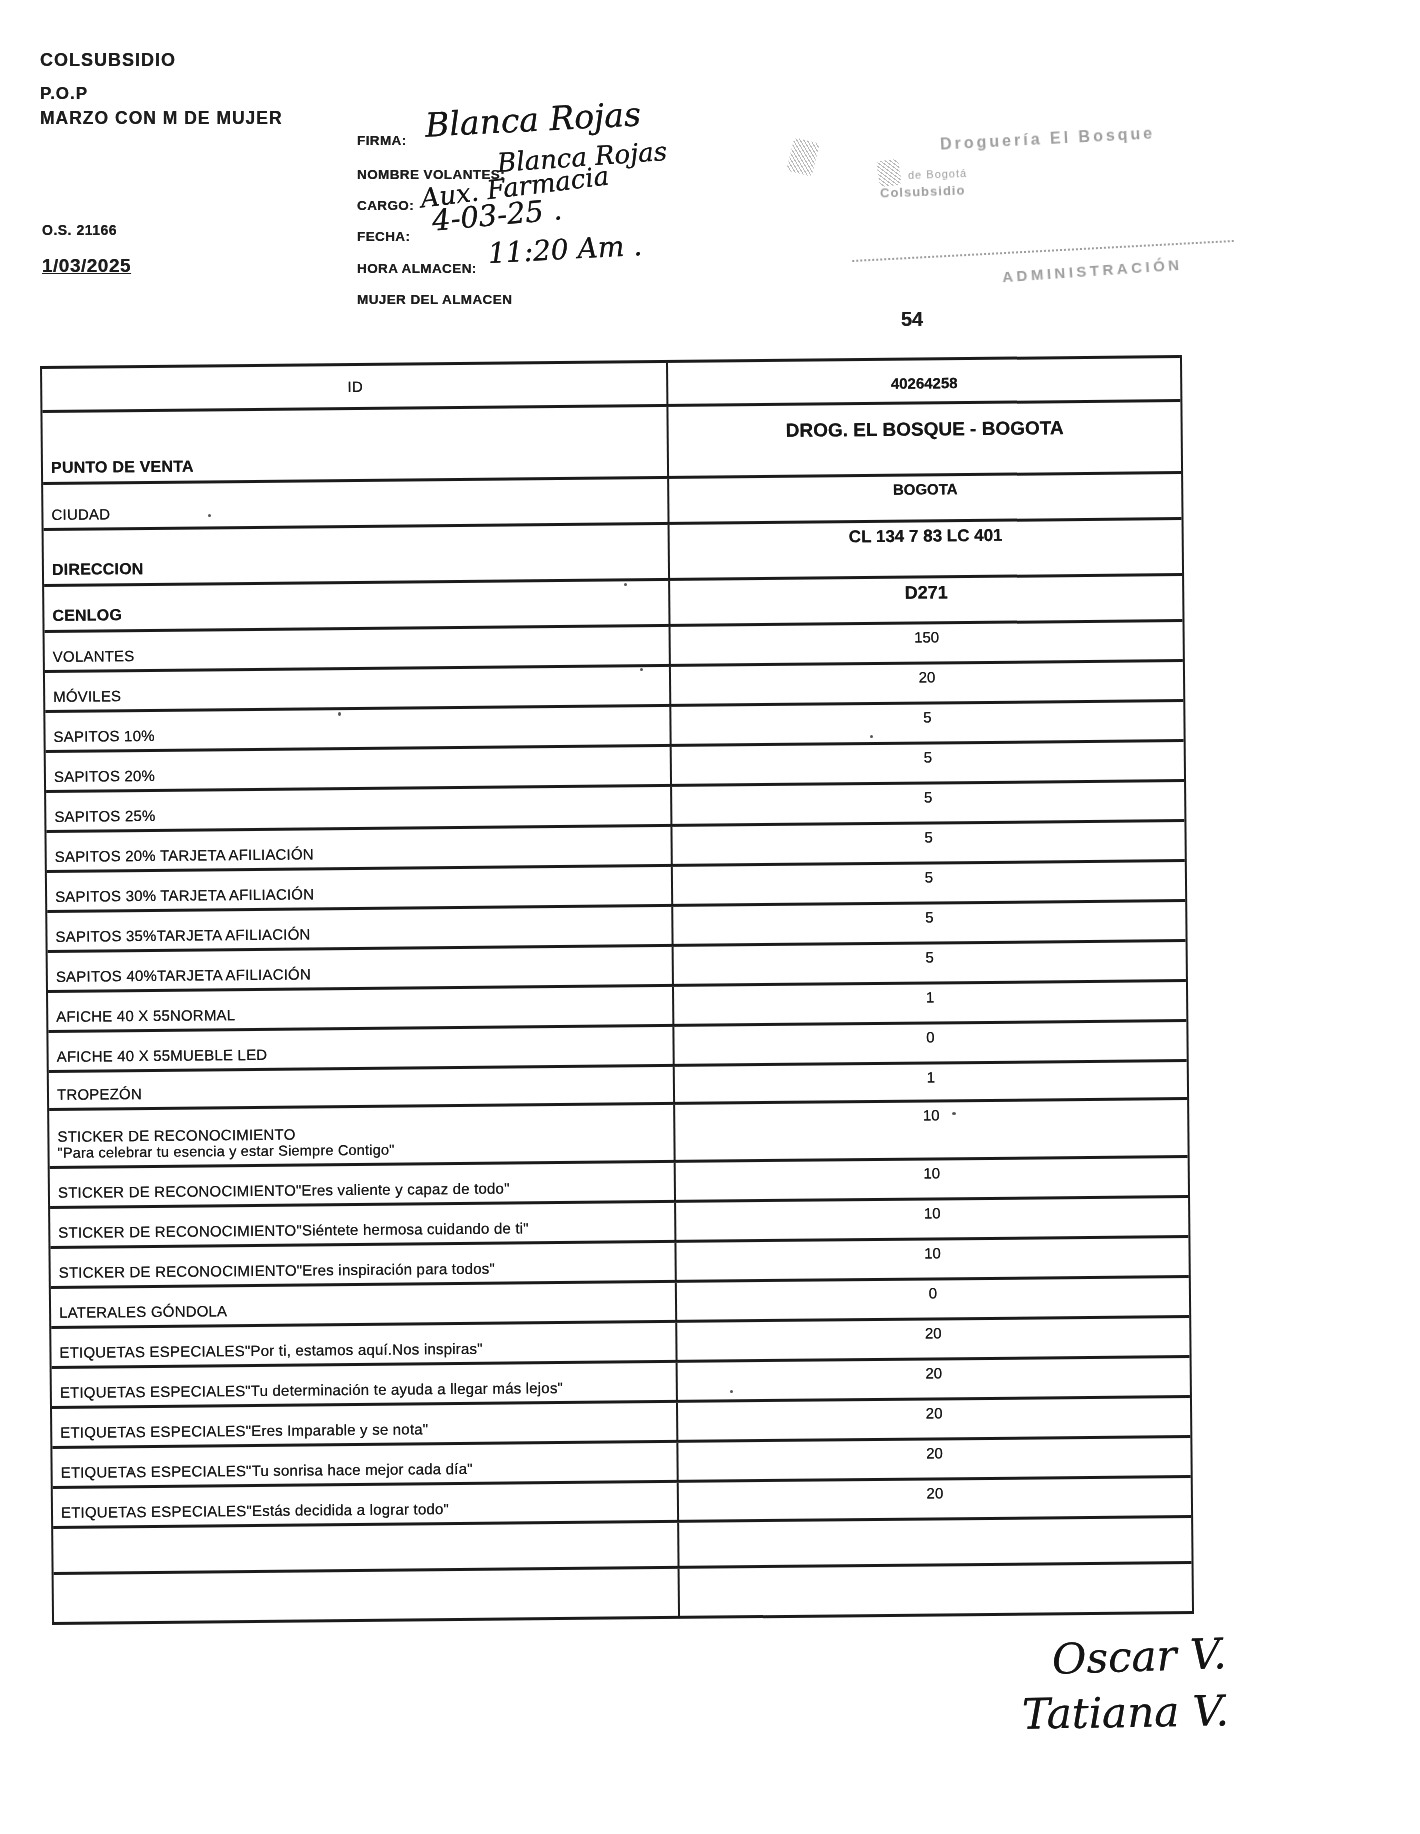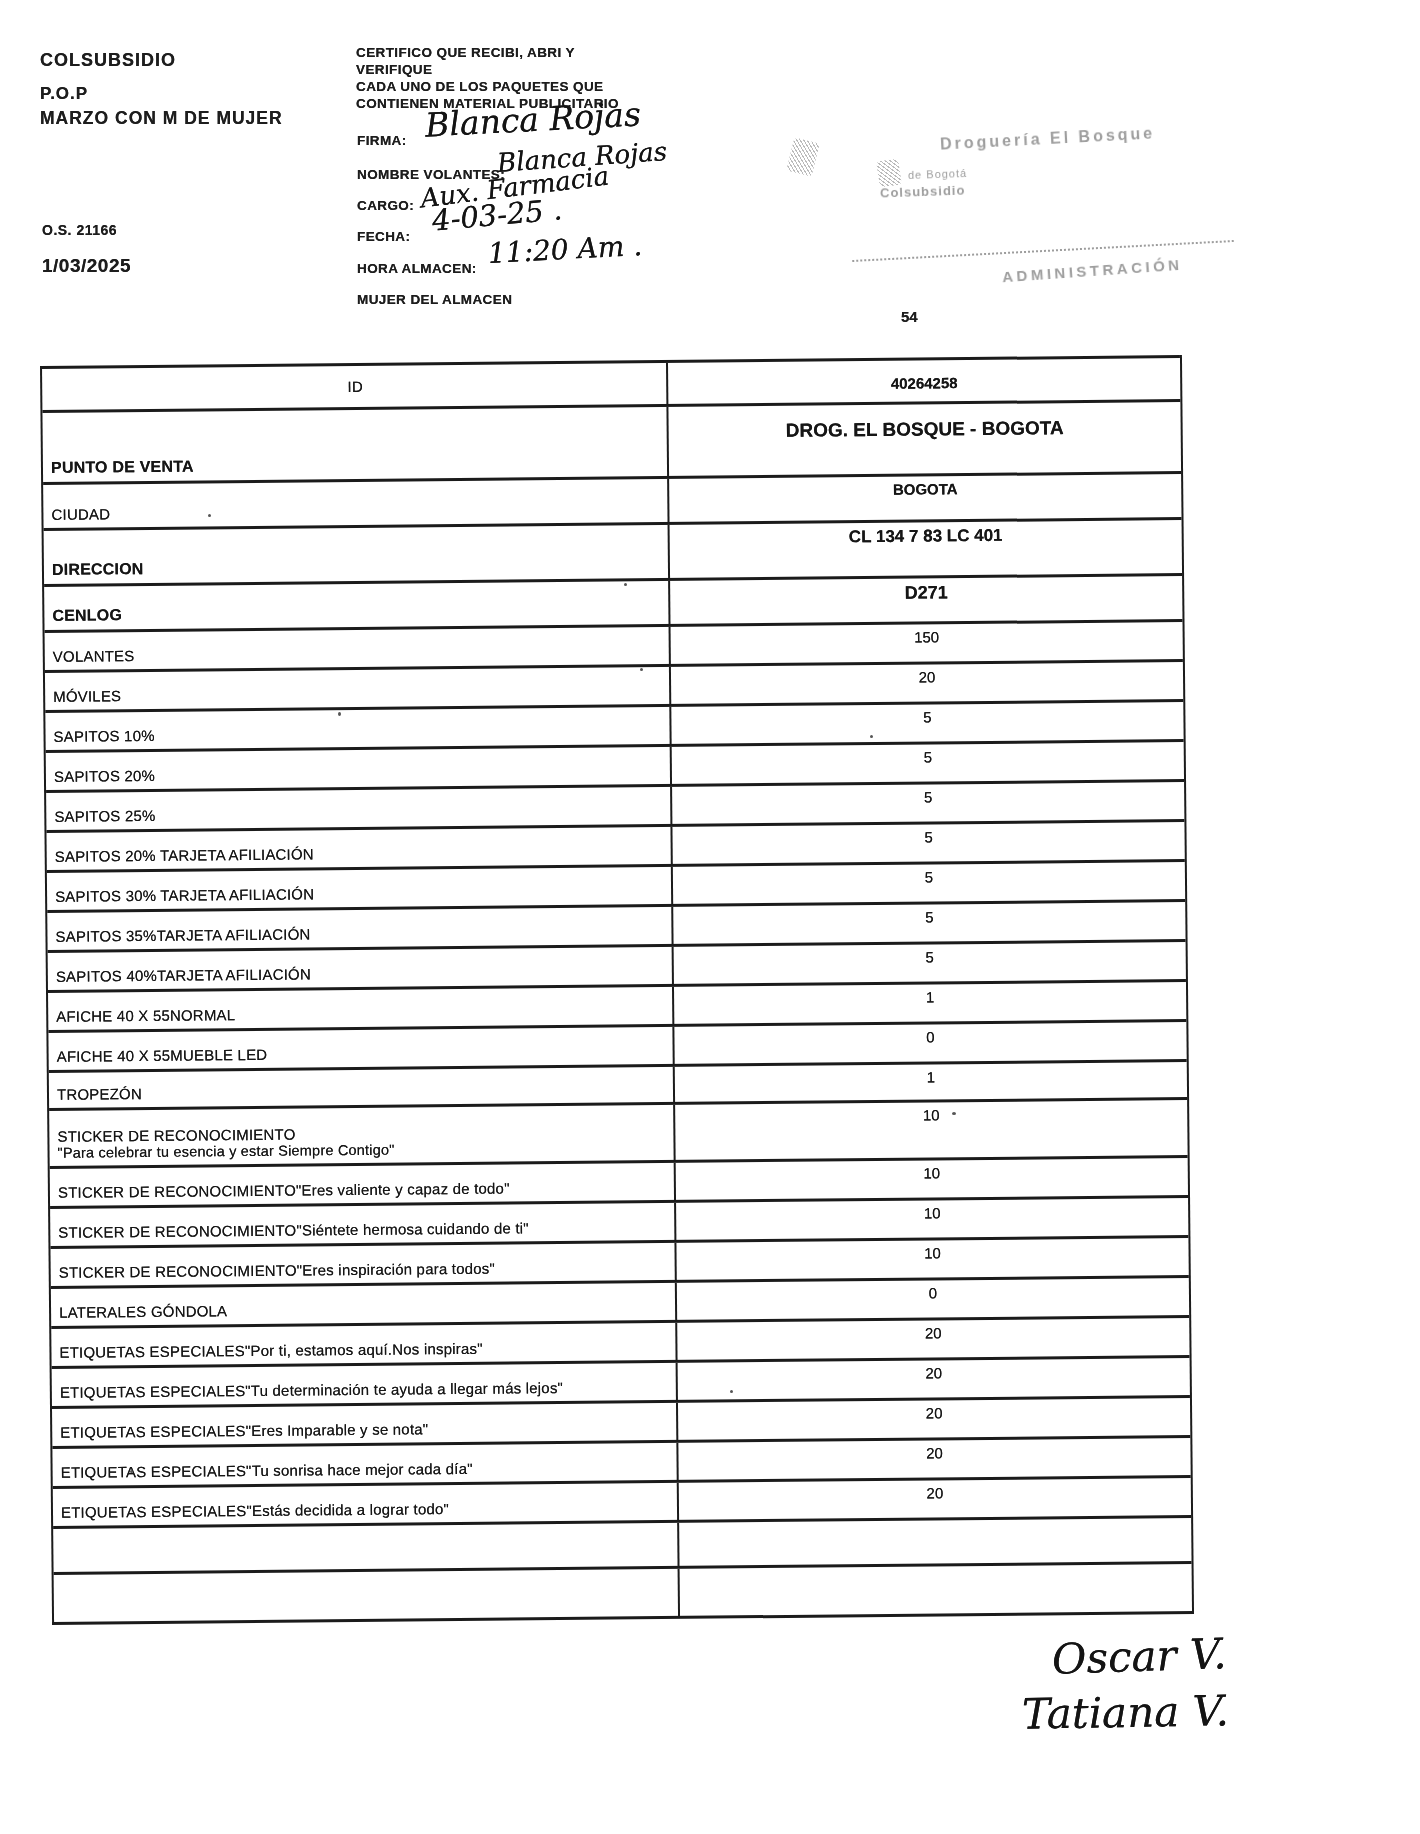--- a/index.html
+++ b/index.html
@@ -67,28 +67,22 @@
 </style>
 </head>
 <body>
 
 <div class="page">
 
   <div class="abs print brand-line" style="left:40px;top:50px;">COLSUBSIDIO</div>
   <div class="abs print brand-line" style="left:40px;top:84px;font-size:17px;">P.O.P</div>
   <div class="abs print brand-line" style="left:40px;top:108px;font-size:17.5px;">MARZO CON M DE MUJER</div>
   <div class="abs print os-line" style="left:42px;top:222px;">O.S. 21166</div>
-  <div class="abs print os-line" style="left:42px;top:255px;font-size:19px;">1/03/2025</div>
-
-  <div class="abs" style="left:356px;top:44px;" id="cert-block">
-      <div class="print cert-line">CERTIFICO QUE RECIBI, ABRI Y</div>
-      <div class="print cert-line">VERIFIQUE</div>
-      <div class="print cert-line">CADA  UNO DE LOS PAQUETES QUE</div>
-      <div class="print cert-line">CONTIENEN MATERIAL PUBLICITARIO</div>
-    </div>
+  <div class="abs print os-line" style="left:42px;top:255px;font-size:19px;text-decoration:underline;">1/03/2025</div>
+
 
   <div id="fields-layer">
       <div class="abs print field-label" style="left: 357px; top: 133px;">FIRMA:</div>
       <div class="abs hand" style="left: 425px; top: 103px; font-size: 33px; transform: rotate(-3deg);">Blanca Rojas</div>
       <div class="abs print field-label" style="left: 357px; top: 167px;">NOMBRE VOLANTES:</div>
       <div class="abs hand" style="left: 497px; top: 144px; font-size: 26px; transform: rotate(-4deg);">Blanca Rojas</div>
       <div class="abs print field-label" style="left: 357px; top: 198px; text-align: right;">CARGO:</div>
       <div class="abs hand" style="left: 420px; top: 174px; font-size: 26px; transform: rotate(-7deg);">Aux. Farmacia</div>
       <div class="abs print field-label" style="left: 357px; top: 229px;">FECHA:</div>
       <div class="abs hand" style="left: 432px; top: 201px; font-size: 29px; transform: rotate(-5deg);">4-03-25 .</div>
@@ -98,21 +92,21 @@
     </div>
 
   <div class="abs stamp stamp-big" style="left:940px;top:130px;transform:rotate(-3deg);">Droguería El Bosque</div>
   <div class="abs stamp-blob" style="left:790px;top:140px;width:26px;height:34px;transform:rotate(14deg);"></div>
   <div class="abs stamp-blob" style="left:878px;top:160px;width:22px;height:26px;transform:rotate(-8deg);"></div>
   <div class="abs stamp stamp-small" style="left:908px;top:168px;transform:rotate(-2deg);">de Bogotá</div>
   <div class="abs stamp stamp-small" style="left:880px;top:184px;font-weight:bold;font-size:13px;transform:rotate(-2deg);">Colsubsidio</div>
   <div class="abs stamp-line" style="left:852px;top:250px;width:382px;transform:rotate(-3deg);"></div>
   <div class="abs stamp stamp-admin" style="left:1002px;top:262px;transform:rotate(-4deg);">ADMINISTRACIÓN</div>
 
-  <div class="abs print" style="left:901px;top:308px;font-size:15px;font-weight:bold;">54</div>
+  <div class="abs print" style="left:901px;top:308px;font-size:20px;font-weight:bold;">54</div>
 
   <div class="abs doc-table" id="doc-table">
       <div class="t-row row-id" style="height: 44px;">
         <div class="t-label">
           <span>ID</span>
         </div>
         <div class="t-value">40264258</div>
       </div>
       <div class="t-row row-pos" style="height: 72px;">
         <div class="t-label">

